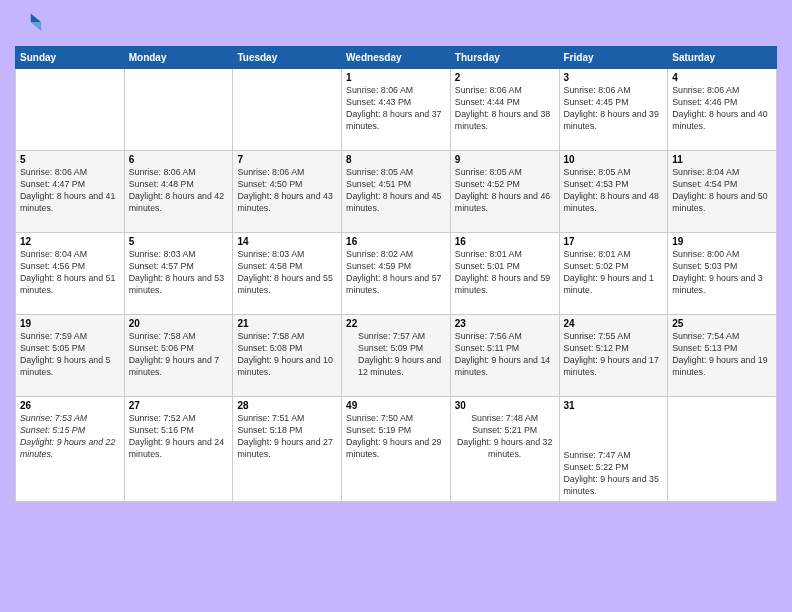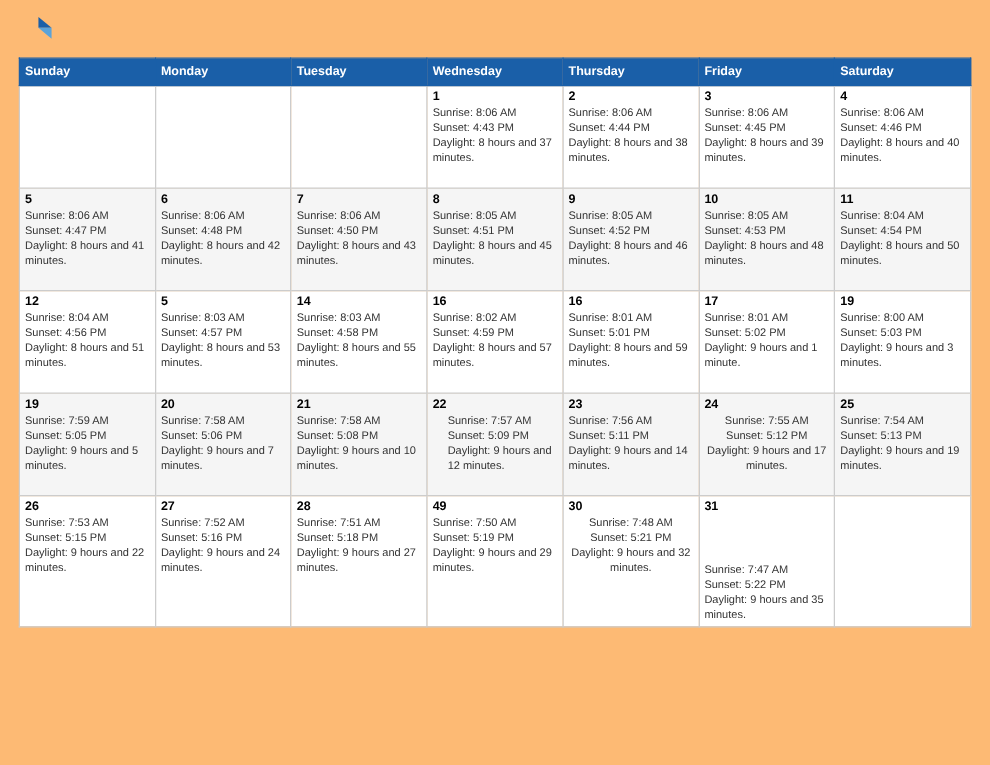--- a/index.html
+++ b/index.html
@@ -6,21 +6,21 @@
     body {
       width: 792px;
       height: 612px;
       font-family: Arial, sans-serif;
       background: #fff;
       overflow: hidden;
     }
     .page {
       width: 792px;
       height: 612px;
-      background: #fdba74;
+      background: #c4b5fd;
       padding: 10px 15px;
     }
     .header {
       display: flex;
       align-items: flex-start;
       justify-content: space-between;
       margin-bottom: 8px;
     }
     .logo {
       display: flex;
@@ -274,35 +274,35 @@
 Daylight: 9 hours and 12 minutes.</div>
           </td>
           <td>
             <div class="day-number">23</div>
             <div class="day-info" style="white-space: pre-line;">Sunrise: 7:56 AM
 Sunset: 5:11 PM
 Daylight: 9 hours and 14 minutes.</div>
           </td>
           <td>
             <div class="day-number">24</div>
-            <div class="day-info" style="white-space: pre-line; text-align: center;">Sunrise: 7:55 AM
+            <div class="day-info" style="white-space: pre-line;">Sunrise: 7:55 AM
 Sunset: 5:12 PM
 Daylight: 9 hours and 17 minutes.</div>
           </td>
           <td>
             <div class="day-number">25</div>
             <div class="day-info" style="white-space: pre-line;">Sunrise: 7:54 AM
 Sunset: 5:13 PM
 Daylight: 9 hours and 19 minutes.</div>
           </td>
         </tr>
         <tr>
           <td>
             <div class="day-number">26</div>
-            <div class="day-info" style="white-space: pre-line;">Sunrise: 7:53 AM
+            <div class="day-info" style="white-space: pre-line; font-style: italic;">Sunrise: 7:53 AM
 Sunset: 5:15 PM
 Daylight: 9 hours and 22 minutes.</div>
           </td>
           <td>
             <div class="day-number">27</div>
             <div class="day-info" style="white-space: pre-line;">Sunrise: 7:52 AM
 Sunset: 5:16 PM
 Daylight: 9 hours and 24 minutes.</div>
           </td>
           <td>

